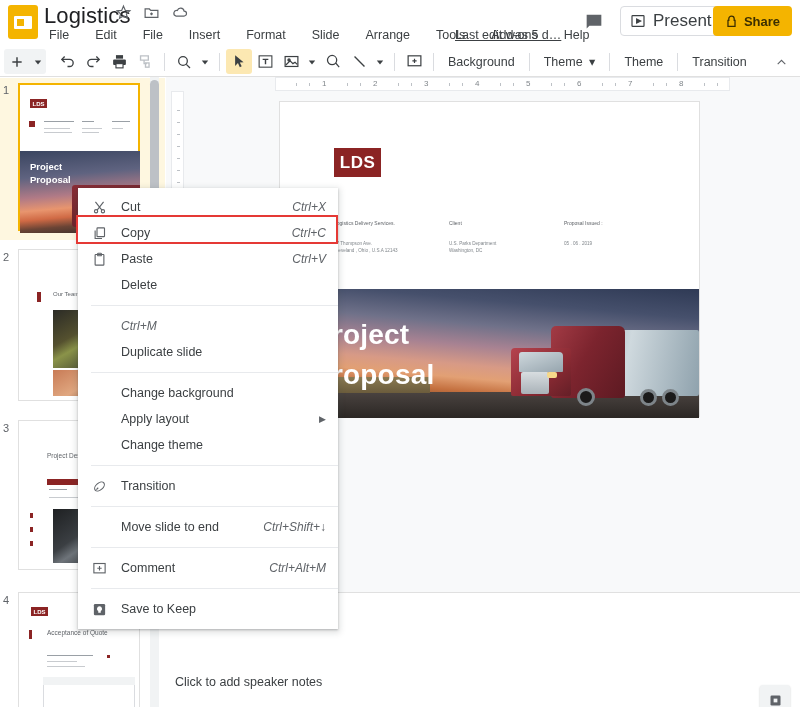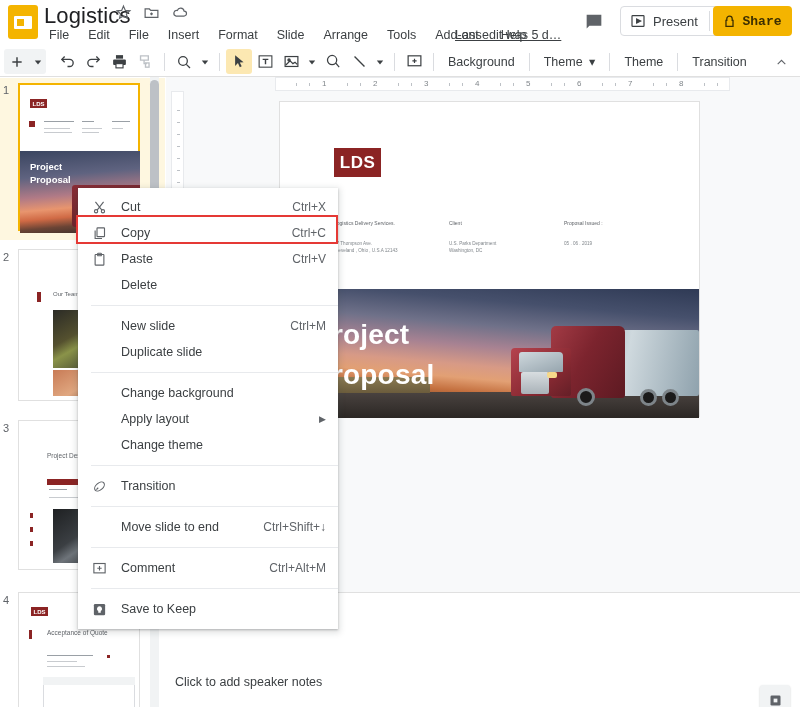--- a/index.html
+++ b/index.html
@@ -24,42 +24,42 @@
   .app-logo .inner2 {
     position:absolute; left:9px; top:14px; width:7px; height:7px;
     background:#F4B400;
   }
   .doc-title {
     position:absolute; left:44px; top:3px;
     font-size:22px; color:#202124; letter-spacing:.1px;
   }
   .title-icons { position:absolute; left:115px; top:4px; display:flex; gap:11px; align-items:center; }
   .ticon { width:17px; height:17px; color:#5f6368; display:block; }
-  .menubar { position:absolute; left:42px; top:26px; display:flex; gap:5px; align-items:center; }
+  .menubar { position:absolute; left:42px; top:26px; display:flex; gap:12px; align-items:center; }
   .menubar .mi {
     font-size:12.5px; color:#3c4043; padding:2px 7px; border-radius:3px; cursor:default;
     white-space:nowrap;
   }
   .lastedit {
     position:absolute; left:455px; top:28px; font-size:12.5px; color:#3c4043;
     text-decoration: underline; white-space:nowrap;
   }
   .comment-btn { position:absolute; left:578px; top:7px; width:32px; height:30px; }
   .present-wrap {
     position:absolute; left:620px; top:6px; height:30px;
     display:flex; align-items:center; border:1px solid #dadce0; border-radius:4px; background:#fff;
   }
   .present-main { display:flex; align-items:center; gap:7px; padding:0 11px 0 9px; height:28px; }
-  .present-main .ptext { font-size:13px; color:#3c4043; }
+  .present-main .ptext { font-size:17px; color:#3c4043; }
   .present-div { width:1px; height:20px; background:#dadce0; }
   .present-arrow { width:26px; height:28px; display:flex; align-items:center; justify-content:center; }
   .share-btn {
     position:absolute; left:713px; top:6px; width:79px; height:30px;
     background:#F4B400; border-radius:4px; display:flex; align-items:center;
-    justify-content:center; gap:6px;font-family:Liberation Mono, monospace;
+    justify-content:center; gap:6px;
   }
   .share-btn .stext { font-size:13px; color:#3c2f00; font-weight:600; }
 
   
   .toolbar {
     position:absolute; left:0; top:47px; width:800px; height:29px;
     background:#fff; display:flex; align-items:center; padding-left:4px;
   }
   .tb { width:26px; height:25px; display:flex; align-items:center; justify-content:center; border-radius:3px; }
   .tb.small { width:16px; }
@@ -144,21 +144,21 @@
     position:absolute; left:78px; top:188px; width:260px;
     background:#fff; box-shadow:0 2px 6px 2px rgba(60,64,67,.15), 0 1px 2px rgba(60,64,67,.3);
     padding:6px 0 7px 0; z-index:50;
   }
   .ctxitem {
     position:relative; height:26px; display:flex; align-items:center;
     padding-left:13px; padding-right:12px; font-size:12.5px; color:#3c4043;
   }
   .ctxitem .ic { width:17px; height:17px; margin-right:13px; display:flex; align-items:center; justify-content:center; flex:0 0 17px;}
   .ctxitem .lbl { flex:1; white-space:nowrap; }
-  .ctxitem .acc { color:#5f6368; font-size:12px; white-space:nowrap; }
+  .ctxitem .acc { color:#5f6368; font-size:12px; white-space:nowrap;font-style:italic; }
   .ctxitem .submenu-arrow { color:#5f6368; font-size:9px; }
   .ctxitem.noicon { padding-left:43px; }
   .ctxsep { height:1px; background:#e8eaed; margin:7px 0 7px 13px; }
   .ctx-highlight {
     position:absolute; left:76px; top:215px; width:262px; height:29px;
     border:2px solid #E53935; z-index:60; pointer-events:none;
   }
 
   svg { display:block; }
 </style>
@@ -575,21 +575,20 @@
     </div>
 
 
     <div class="ctxitem noicon">
       <span class="lbl">Delete</span>
     </div>
 
     <div class="ctxsep"></div>
 
     <div class="ctxitem noicon">
-      <span class="lbl">New slide</span>
       <span class="acc">Ctrl+M</span>
     </div>
     <div class="ctxitem noicon">
       <span class="lbl">Duplicate slide</span>
     </div>
 
     <div class="ctxsep"></div>
 
     <div class="ctxitem noicon">
       <span class="lbl">Change background</span>

